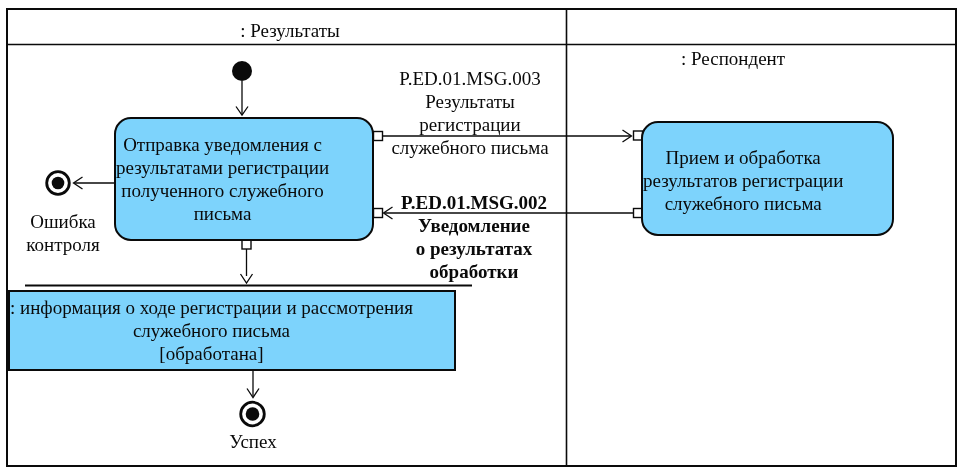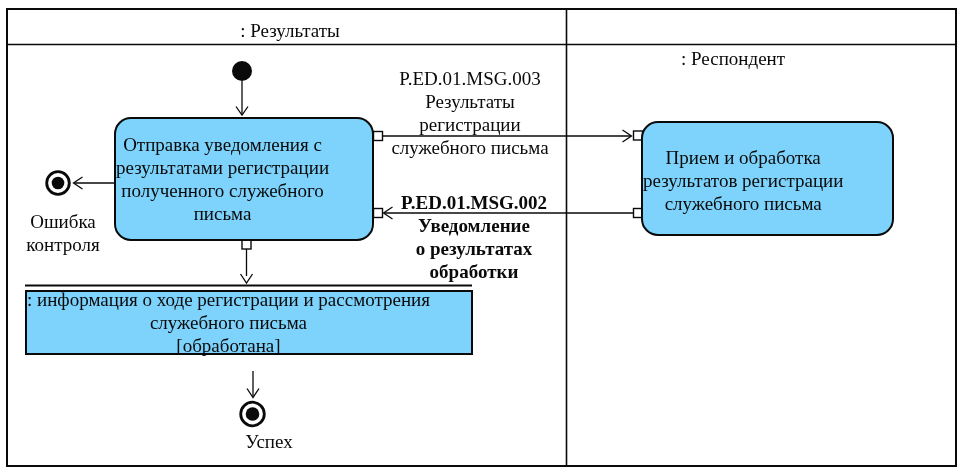--- a/index.html
+++ b/index.html
@@ -108,32 +108,32 @@
 полученного служебного
 письма</span>
   </div>
 
   <div class="node action" id="action-respondent" style="left:641px;top:121px;width:253px;height:115px;">
     <span class="label">Прием и обработка
 результатов регистрации
 служебного письма</span>
   </div>
 
-  <div class="node" id="object-info" style="left:25px;top:290px;width:448px;height:65px;">
+  <div class="node" id="object-info" style="left:8px;top:290px;width:448px;height:81px;">
     <span class="label">: информация о ходе регистрации и рассмотрения
 служебного письма
 [обработана]</span>
   </div>
 
   <div class="txt" style="left:470px;top:67px;font-family:Liberation Serif, serif;">P.ED.01.MSG.003
 Результаты
 регистрации
 служебного письма</div>
   <div class="txt" style="left:474px;top:191px;font-weight:bold;">P.ED.01.MSG.002
 Уведомление
 о результатах
 обработки</div>
 
   <div class="txt" style="left:63px;top:210px;">Ошибка
 контроля</div>
-  <div class="txt" style="left:253px;top:430px;margin-left:16px;">Успех</div>
+  <div class="txt" style="left:253px;top:430px;">Успех</div>
 
 </div>
 
 </body></html>

